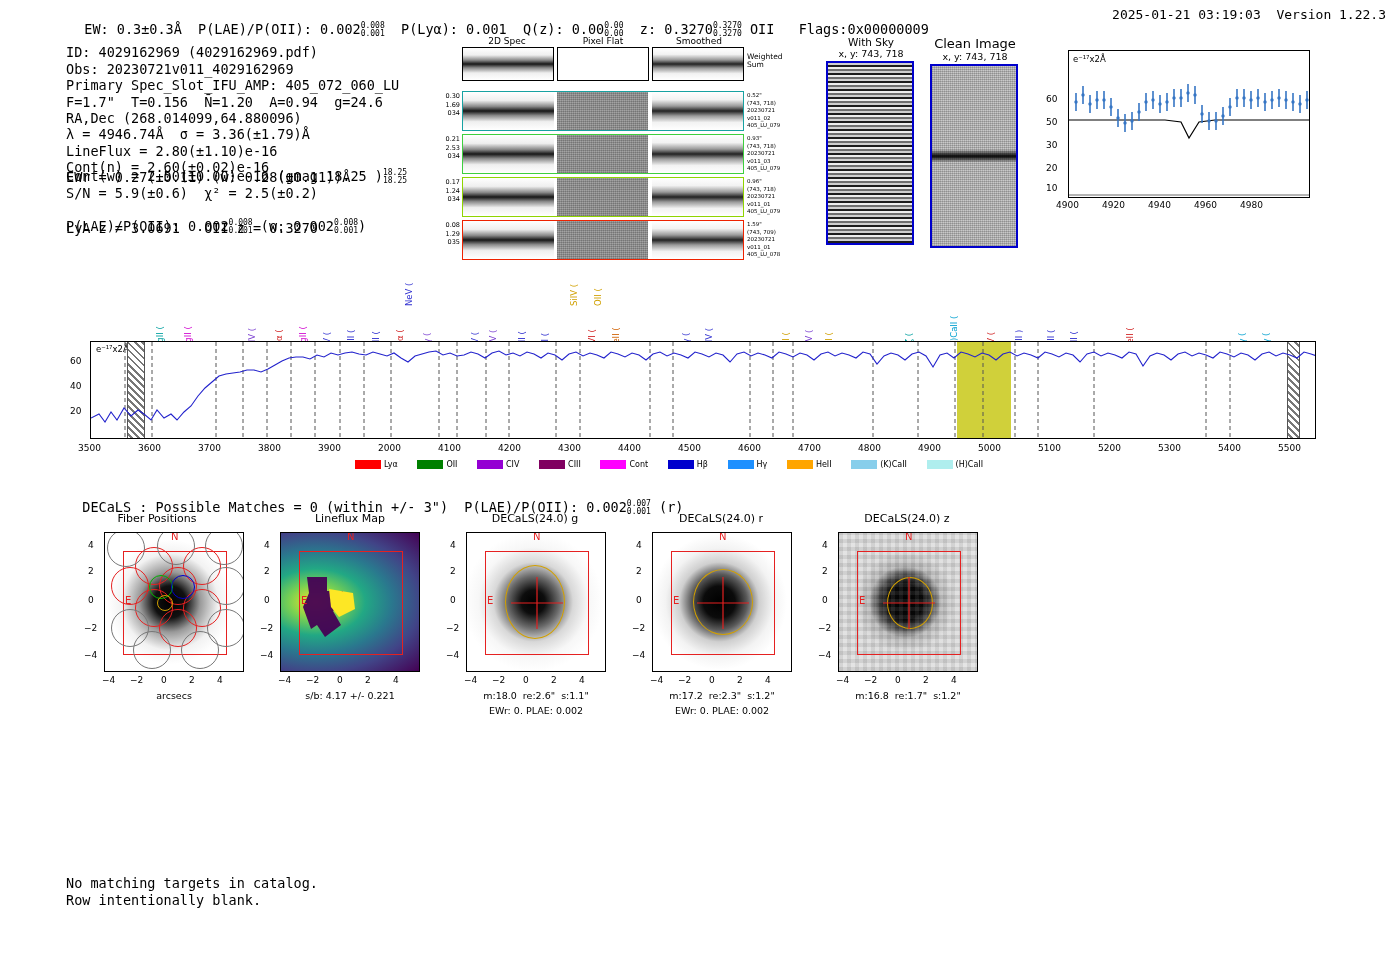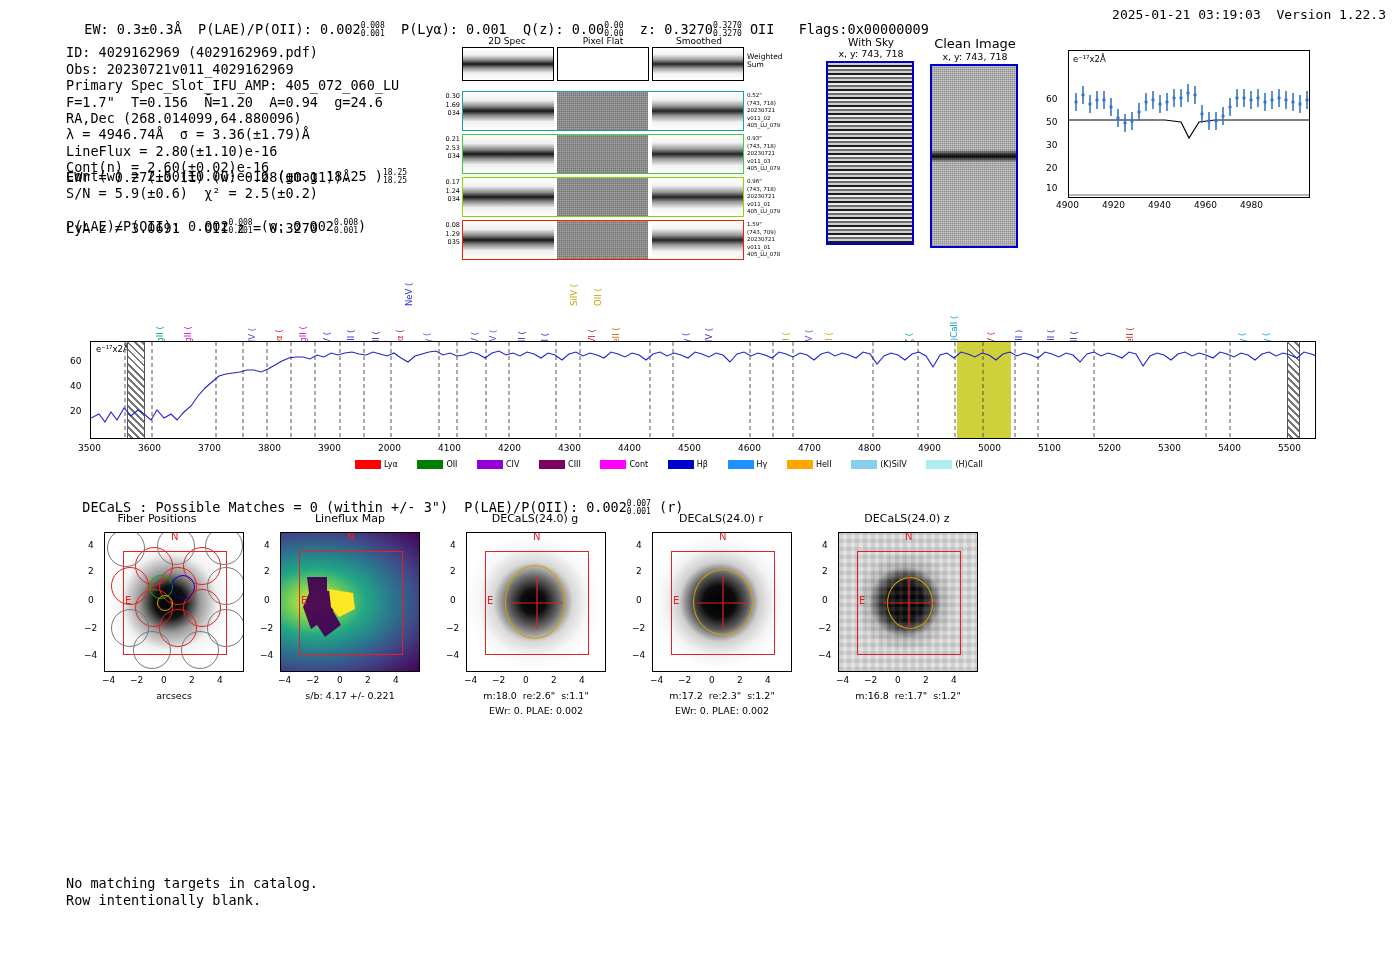--- a/index.html
+++ b/index.html
@@ -379,21 +379,21 @@
 
 <div class="abs" style="top:454px;left:355px;white-space:nowrap;">
   <span class="lgd-sw" style="background:#ff0000;"></span><span class="lgd-tx">Lyα</span>
   <span class="lgd-sw" style="background:#008000;"></span><span class="lgd-tx">OII</span>
   <span class="lgd-sw" style="background:#9400d3;"></span><span class="lgd-tx">CIV</span>
   <span class="lgd-sw" style="background:#800060;"></span><span class="lgd-tx">CIII</span>
   <span class="lgd-sw" style="background:#ff00ff;"></span><span class="lgd-tx">Cont</span>
   <span class="lgd-sw" style="background:#0000cd;"></span><span class="lgd-tx">Hβ</span>
   <span class="lgd-sw" style="background:#1e90ff;"></span><span class="lgd-tx">Hγ</span>
   <span class="lgd-sw" style="background:#ffa500;"></span><span class="lgd-tx">HeII</span>
-  <span class="lgd-sw" style="background:#87ceeb;"></span><span class="lgd-tx">(K)SiIV</span>
+  <span class="lgd-sw" style="background:#87ceeb;"></span><span class="lgd-tx">(K)CaII</span>
   <span class="lgd-sw" style="background:#afeeee;"></span><span class="lgd-tx">(H)CaII</span>
 </div>
 
 <div class="abs mono" id="decals-line">
   <span>DECaLS : Possible Matches = 0 (within +/- 3")  P(LAE)/P(OII): 0.002</span><span class="supsub"><span>0.007</span><br><span>0.001</span></span><span> (r)</span>
 </div>
 
 <div class="abs" style="top:512px;left:62px;width:190px;">
   <div class="cut-title">Fiber Positions</div>
   <div class="cutframe" style="left:42px;top:20px;width:140px;height:140px;">

